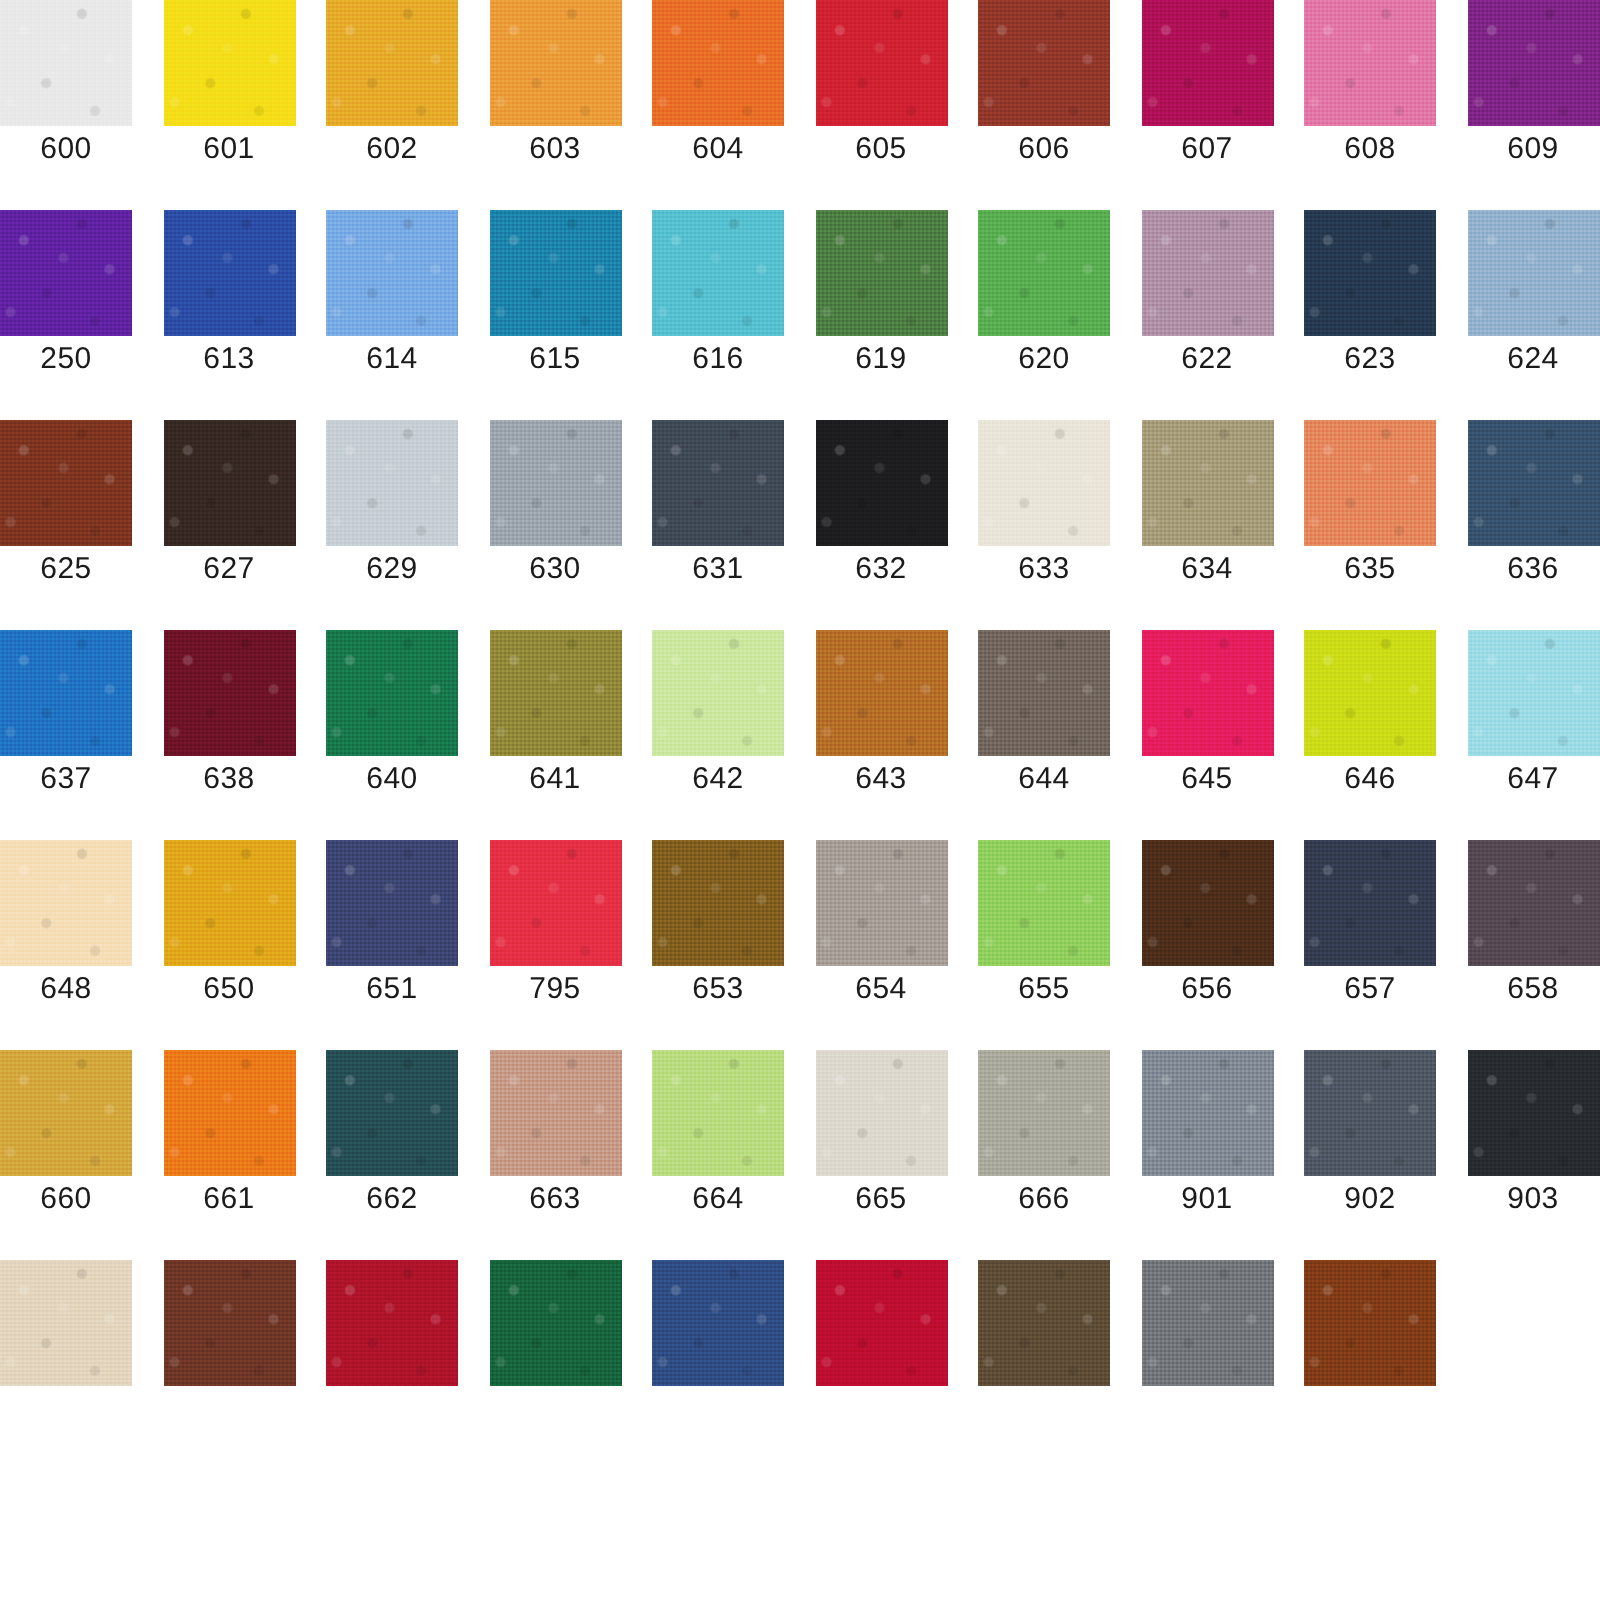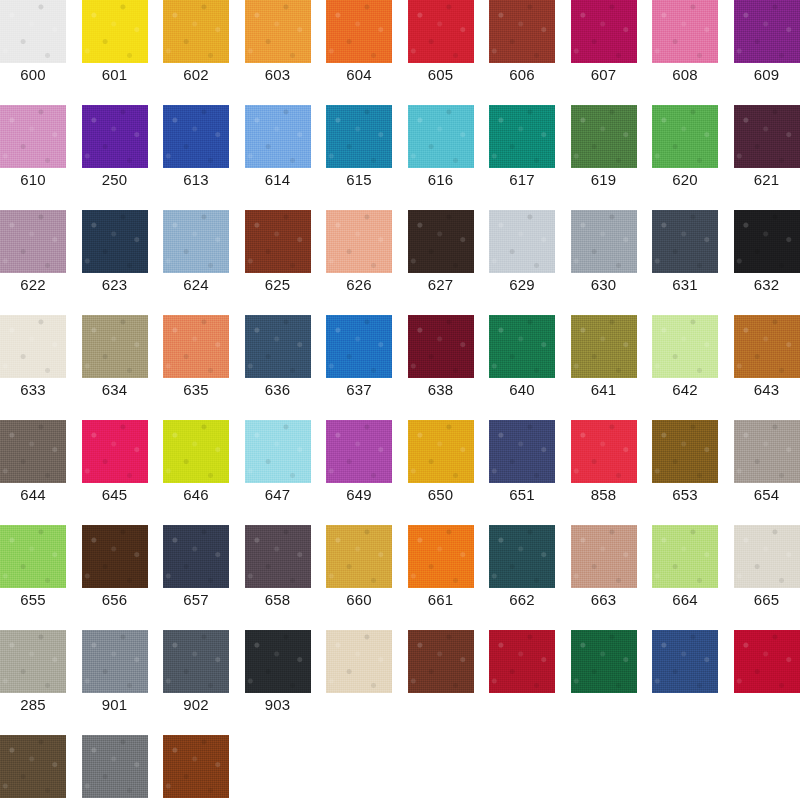--- a/index.html
+++ b/index.html
@@ -110,80 +110,64 @@
     </div>
     <div class="swatch-cell">
       <div class="swatch-chip" style="background-color: rgb(226, 115, 164);"></div>
       <div class="swatch-label">608</div>
     </div>
     <div class="swatch-cell">
       <div class="swatch-chip" style="background-color: rgb(123, 35, 130);"></div>
       <div class="swatch-label">609</div>
     </div>
     <div class="swatch-cell">
-      <div class="swatch-chip" style="background-color: rgb(211, 145, 192);"></div>
-      <div class="swatch-label">610</div>
-    </div>
-    <div class="swatch-cell">
       <div class="swatch-chip" style="background-color: rgb(93, 33, 160);"></div>
       <div class="swatch-label">250</div>
     </div>
     <div class="swatch-cell">
       <div class="swatch-chip" style="background-color: rgb(42, 75, 163);"></div>
       <div class="swatch-label">613</div>
     </div>
     <div class="swatch-cell">
       <div class="swatch-chip" style="background-color: rgb(116, 167, 227);"></div>
       <div class="swatch-label">614</div>
     </div>
     <div class="swatch-cell">
       <div class="swatch-chip" style="background-color: rgb(27, 127, 168);"></div>
       <div class="swatch-label">615</div>
     </div>
     <div class="swatch-cell">
       <div class="swatch-chip" style="background-color: rgb(83, 190, 206);"></div>
       <div class="swatch-label">616</div>
     </div>
     <div class="swatch-cell">
-      <div class="swatch-chip" style="background-color: rgb(14, 133, 114);"></div>
-      <div class="swatch-label">617</div>
-    </div>
-    <div class="swatch-cell">
       <div class="swatch-chip" style="background-color: rgb(74, 122, 64);"></div>
       <div class="swatch-label">619</div>
     </div>
     <div class="swatch-cell">
       <div class="swatch-chip" style="background-color: rgb(85, 171, 78);"></div>
       <div class="swatch-label">620</div>
     </div>
     <div class="swatch-cell">
-      <div class="swatch-chip" style="background-color: rgb(76, 36, 56);"></div>
-      <div class="swatch-label">621</div>
-    </div>
-    <div class="swatch-cell">
       <div class="swatch-chip" style="background-color: rgb(173, 141, 165);"></div>
       <div class="swatch-label">622</div>
     </div>
     <div class="swatch-cell">
       <div class="swatch-chip" style="background-color: rgb(37, 56, 79);"></div>
       <div class="swatch-label">623</div>
     </div>
     <div class="swatch-cell">
       <div class="swatch-chip" style="background-color: rgb(143, 175, 204);"></div>
       <div class="swatch-label">624</div>
     </div>
     <div class="swatch-cell">
       <div class="swatch-chip" style="background-color: rgb(122, 51, 31);"></div>
       <div class="swatch-label">625</div>
     </div>
     <div class="swatch-cell">
-      <div class="swatch-chip" style="background-color: rgb(234, 169, 142);"></div>
-      <div class="swatch-label">626</div>
-    </div>
-    <div class="swatch-cell">
       <div class="swatch-chip" style="background-color: rgb(53, 39, 34);"></div>
       <div class="swatch-label">627</div>
     </div>
     <div class="swatch-cell">
       <div class="swatch-chip" style="background-color: rgb(197, 205, 212);"></div>
       <div class="swatch-label">629</div>
     </div>
     <div class="swatch-cell">
       <div class="swatch-chip" style="background-color: rgb(154, 163, 173);"></div>
       <div class="swatch-label">630</div>
@@ -246,34 +230,34 @@
     </div>
     <div class="swatch-cell">
       <div class="swatch-chip" style="background-color: rgb(202, 219, 22);"></div>
       <div class="swatch-label">646</div>
     </div>
     <div class="swatch-cell">
       <div class="swatch-chip" style="background-color: rgb(152, 219, 230);"></div>
       <div class="swatch-label">647</div>
     </div>
     <div class="swatch-cell">
-      <div class="swatch-chip" style="background-color: rgb(167, 71, 168);"></div>
-      <div class="swatch-label">649</div>
+      <div class="swatch-chip" style="background-color: rgb(246, 221, 181);"></div>
+      <div class="swatch-label">648</div>
     </div>
     <div class="swatch-cell">
       <div class="swatch-chip" style="background-color: rgb(224, 165, 25);"></div>
       <div class="swatch-label">650</div>
     </div>
     <div class="swatch-cell">
       <div class="swatch-chip" style="background-color: rgb(59, 68, 111);"></div>
       <div class="swatch-label">651</div>
     </div>
     <div class="swatch-cell">
       <div class="swatch-chip" style="background-color: rgb(229, 46, 67);"></div>
-      <div class="swatch-label">858</div>
+      <div class="swatch-label">795</div>
     </div>
     <div class="swatch-cell">
       <div class="swatch-chip" style="background-color: rgb(125, 91, 29);"></div>
       <div class="swatch-label">653</div>
     </div>
     <div class="swatch-cell">
       <div class="swatch-chip" style="background-color: rgb(163, 154, 147);"></div>
       <div class="swatch-label">654</div>
     </div>
     <div class="swatch-cell">
@@ -311,21 +295,21 @@
     <div class="swatch-cell">
       <div class="swatch-chip" style="background-color: rgb(183, 220, 124);"></div>
       <div class="swatch-label">664</div>
     </div>
     <div class="swatch-cell">
       <div class="swatch-chip" style="background-color: rgb(220, 216, 205);"></div>
       <div class="swatch-label">665</div>
     </div>
     <div class="swatch-cell">
       <div class="swatch-chip" style="background-color: rgb(168, 167, 154);"></div>
-      <div class="swatch-label">285</div>
+      <div class="swatch-label">666</div>
     </div>
     <div class="swatch-cell">
       <div class="swatch-chip" style="background-color: rgb(125, 134, 145);"></div>
       <div class="swatch-label">901</div>
     </div>
     <div class="swatch-cell">
       <div class="swatch-chip" style="background-color: rgb(76, 85, 96);"></div>
       <div class="swatch-label">902</div>
     </div>
     <div class="swatch-cell">

